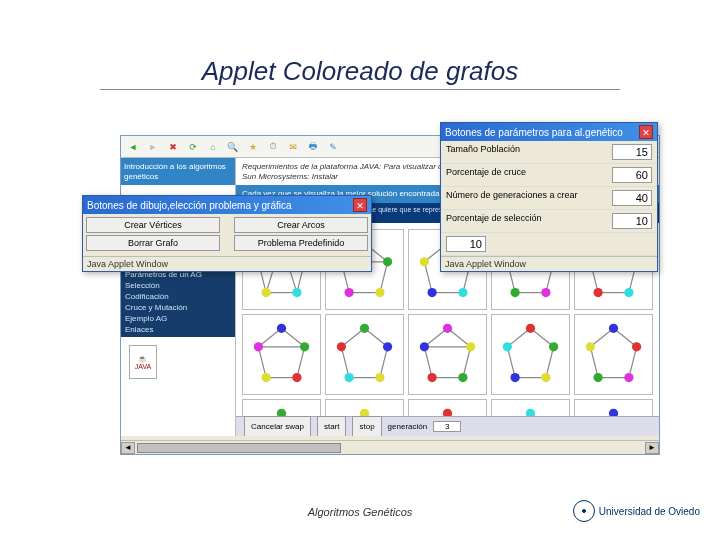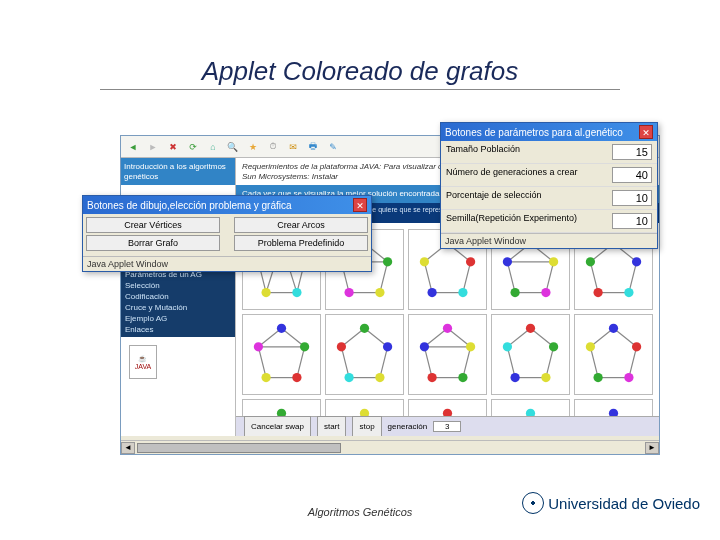--- a/index.html
+++ b/index.html
@@ -25,23 +25,23 @@
   .footer-text {
     position: absolute;
     bottom: 22px; left: 0; right: 0;
     text-align: center;
     font-style: italic;
     font-size: 11px;
     color: #333;
   }
   .uni-logo {
     position: absolute;
-    right: 20px; bottom: 26px;
+    right: 20px; bottom: 18px;
     display: flex; align-items: center;
-    font-size: 15px; color: #036;
+    font-size: 10px; color: #036;
   }
   .uni-logo .emblem {
     width: 22px; height: 22px;
     border: 1px solid #036; border-radius: 50%;
     margin-right: 4px;
     background: radial-gradient(circle, #036 2px, transparent 2px);
   }
 
   
   .browser {
@@ -513,29 +513,32 @@
 <div class="dlg param-dlg" id="dlg-param">
   <div class="dlg-title">
     <span>Botones de parámetros para al.genético</span>
     <span class="dlg-close">✕</span>
   </div>
   <div class="param-row">
     <span>Tamaño Población</span>
     <input value="15" style="">
   </div>
   <div class="param-row">
+    <span>Porcentaje de cruce</span>
+    <input value="60" style="">
+  </div>
+  <div class="param-row">
     <span>Número de generaciones a crear</span>
     <input value="40" style="">
   </div>
   <div class="param-row">
     <span>Porcentaje de selección</span>
     <input value="10" style="">
   </div>
   <div class="param-row">
-    <span>Semilla(Repetición Experimento)</span>
     <input value="10" style="">
   </div>
   <div class="dlg-status">Java Applet Window</div>
 </div>
 
 <div class="footer-text">Algoritmos Genéticos</div>
 <div class="uni-logo">
   <div class="emblem"></div>
   <span>Universidad de Oviedo</span>
 </div>

